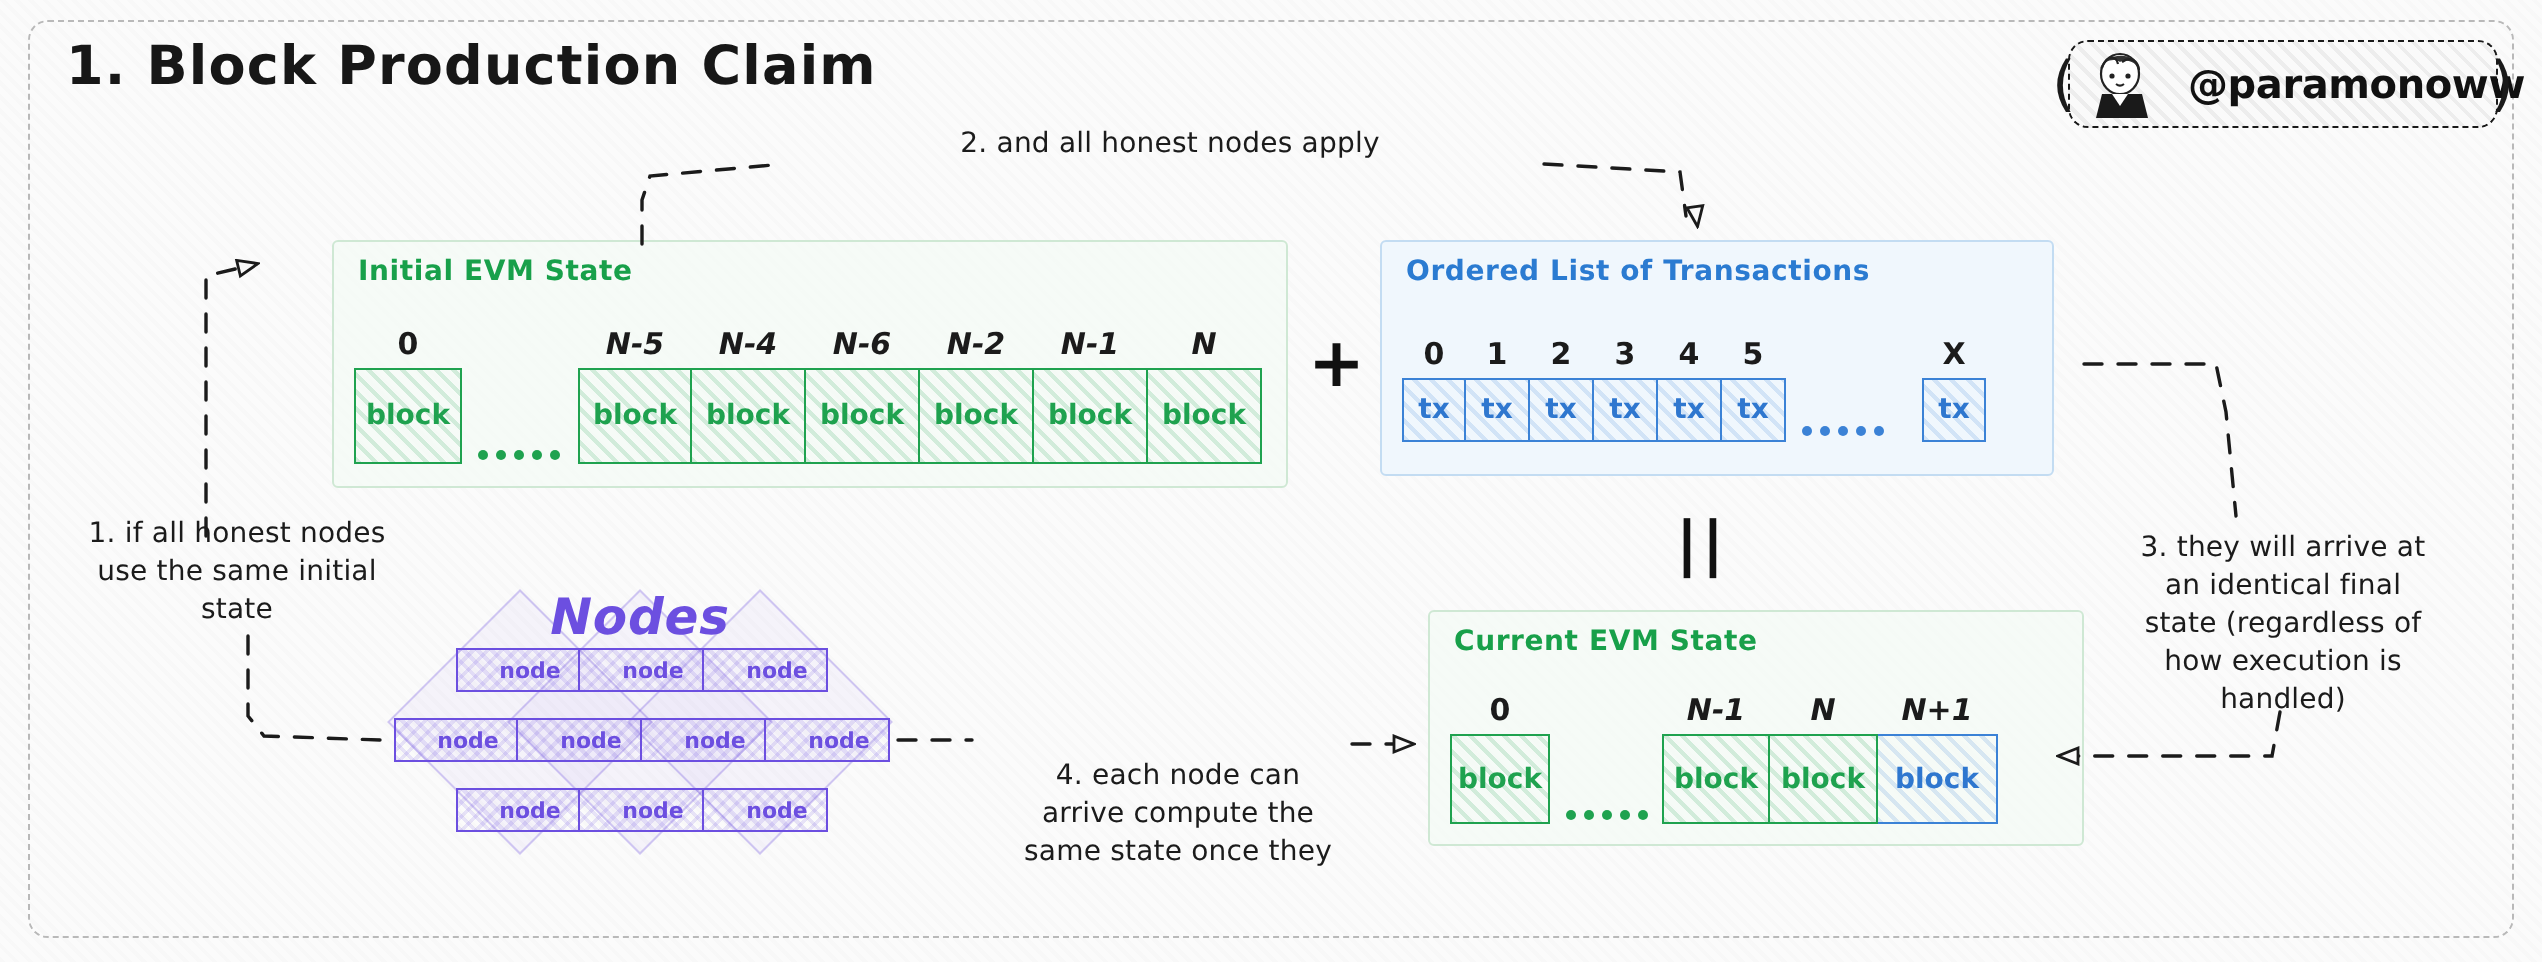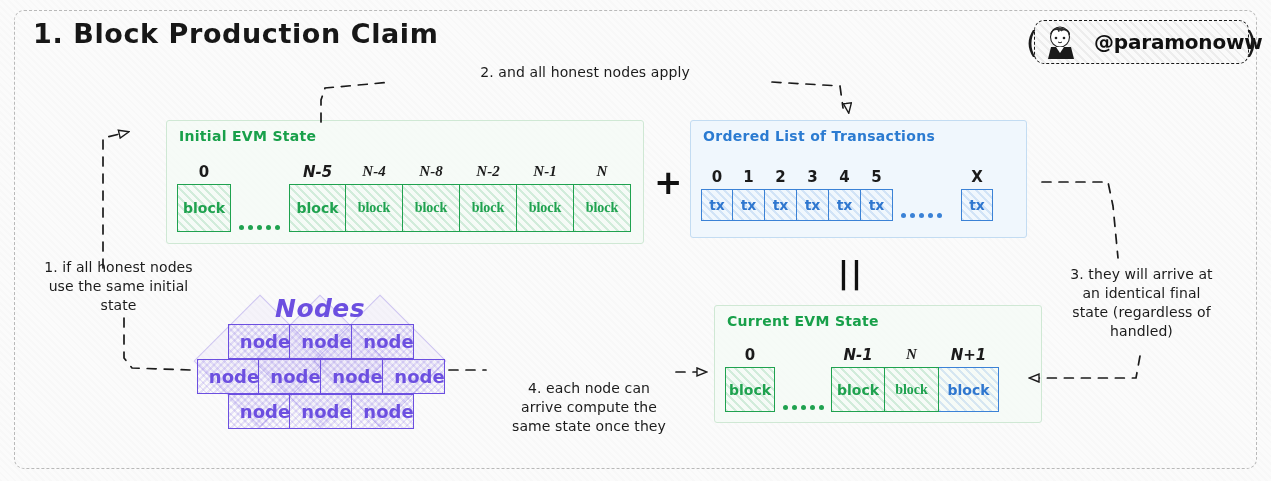--- a/index.html
+++ b/index.html
@@ -93,21 +93,21 @@
     font-style:italic;white-space:nowrap;letter-spacing:0;
   }
   .cell .lbl.plain{font-style:normal;}
   
   .cell.green{
     border:1.6px solid #1fa24f;
     color:#1fa24f;
     background:
       repeating-linear-gradient(45deg, rgba(31,162,79,.17) 0 2px, rgba(31,162,79,0) 2px 6px);
   }
-  .cell.green + .cell.green{border-left:none;font-family:Liberation Serif, serif;}
+  .cell.green + .cell.green{border-left:none;}
   
   .cell.blue{
     border:1.6px solid #3b82d6;
     color:#2f77cf;
     background:
       repeating-linear-gradient(45deg, rgba(59,130,214,.17) 0 2px, rgba(59,130,214,0) 2px 6px);
   }
   .cell.blue + .cell.blue{border-left:none;}
   .cell.attach-left{border-left:none;}
 
@@ -128,24 +128,24 @@
   
   .nodes-wrap{position:absolute;}
   .nodes-title{
     position:absolute;left:50%;transform:translateX(-50%);top:-2px;
     font-size:25px;font-weight:700;color:#6c4fe0;font-style:italic;
     letter-spacing:.4px;
   }
   .node-row{display:flex;position:absolute;}
   .node{
     box-sizing:border-box;
-    width:62px;height:35px;
+    width:62px;height:22px;
     border:1.5px solid #6c4fe0;
     color:#6c4fe0;
-    font-size:18px;font-weight:600;
+    font-size:11px;font-weight:600;
     display:flex;align-items:center;justify-content:center;
     background:
       repeating-linear-gradient(45deg, rgba(108,79,224,.14) 0 2px, rgba(108,79,224,0) 2px 5px),
       repeating-linear-gradient(-45deg, rgba(108,79,224,.14) 0 2px, rgba(108,79,224,0) 2px 5px);
     padding-left: 12px;
   }
   .node + .node{border-left:none;}
   .diamond{
     position:absolute;
     border:1.4px solid rgba(108,79,224,.28);
@@ -215,21 +215,21 @@
   <div class="strip" style="left:289px;top:184px;">
     <div class="cell green" style="width:57px;height:48px;">
       <span class="lbl">N-5</span>
       <span>block</span>
     </div>
     <div class="cell green" style="width:57px;height:48px;">
       <span class="lbl">N-4</span>
       <span>block</span>
     </div>
     <div class="cell green" style="width:57px;height:48px;">
-      <span class="lbl">N-8</span>
+      <span class="lbl">N-6</span>
       <span>block</span>
     </div>
     <div class="cell green" style="width:57px;height:48px;">
       <span class="lbl">N-2</span>
       <span>block</span>
     </div>
     <div class="cell green" style="width:57px;height:48px;">
       <span class="lbl">N-1</span>
       <span>block</span>
     </div>
@@ -281,20 +281,21 @@
     <div class="cell blue" style="width:32px;height:32px;">
       <span class="lbl plain">X</span>
       <span>tx</span>
     </div>
   </div>
 
   <div class="note" style="left:1044px;top:265px;width:195px;">
     <div>3. they will arrive at</div>
     <div>an identical final</div>
     <div>state (regardless of</div>
+    <div>how execution is</div>
     <div>handled)</div>
   </div>
 
   <div class="note" style="left:16px;top:258px;width:205px;">
     <div>1. if all honest nodes</div>
     <div>use the same initial</div>
     <div>state</div>
   </div>
 
   <div class="op op-par hand" style="left:838px;top:258px;">||</div>

